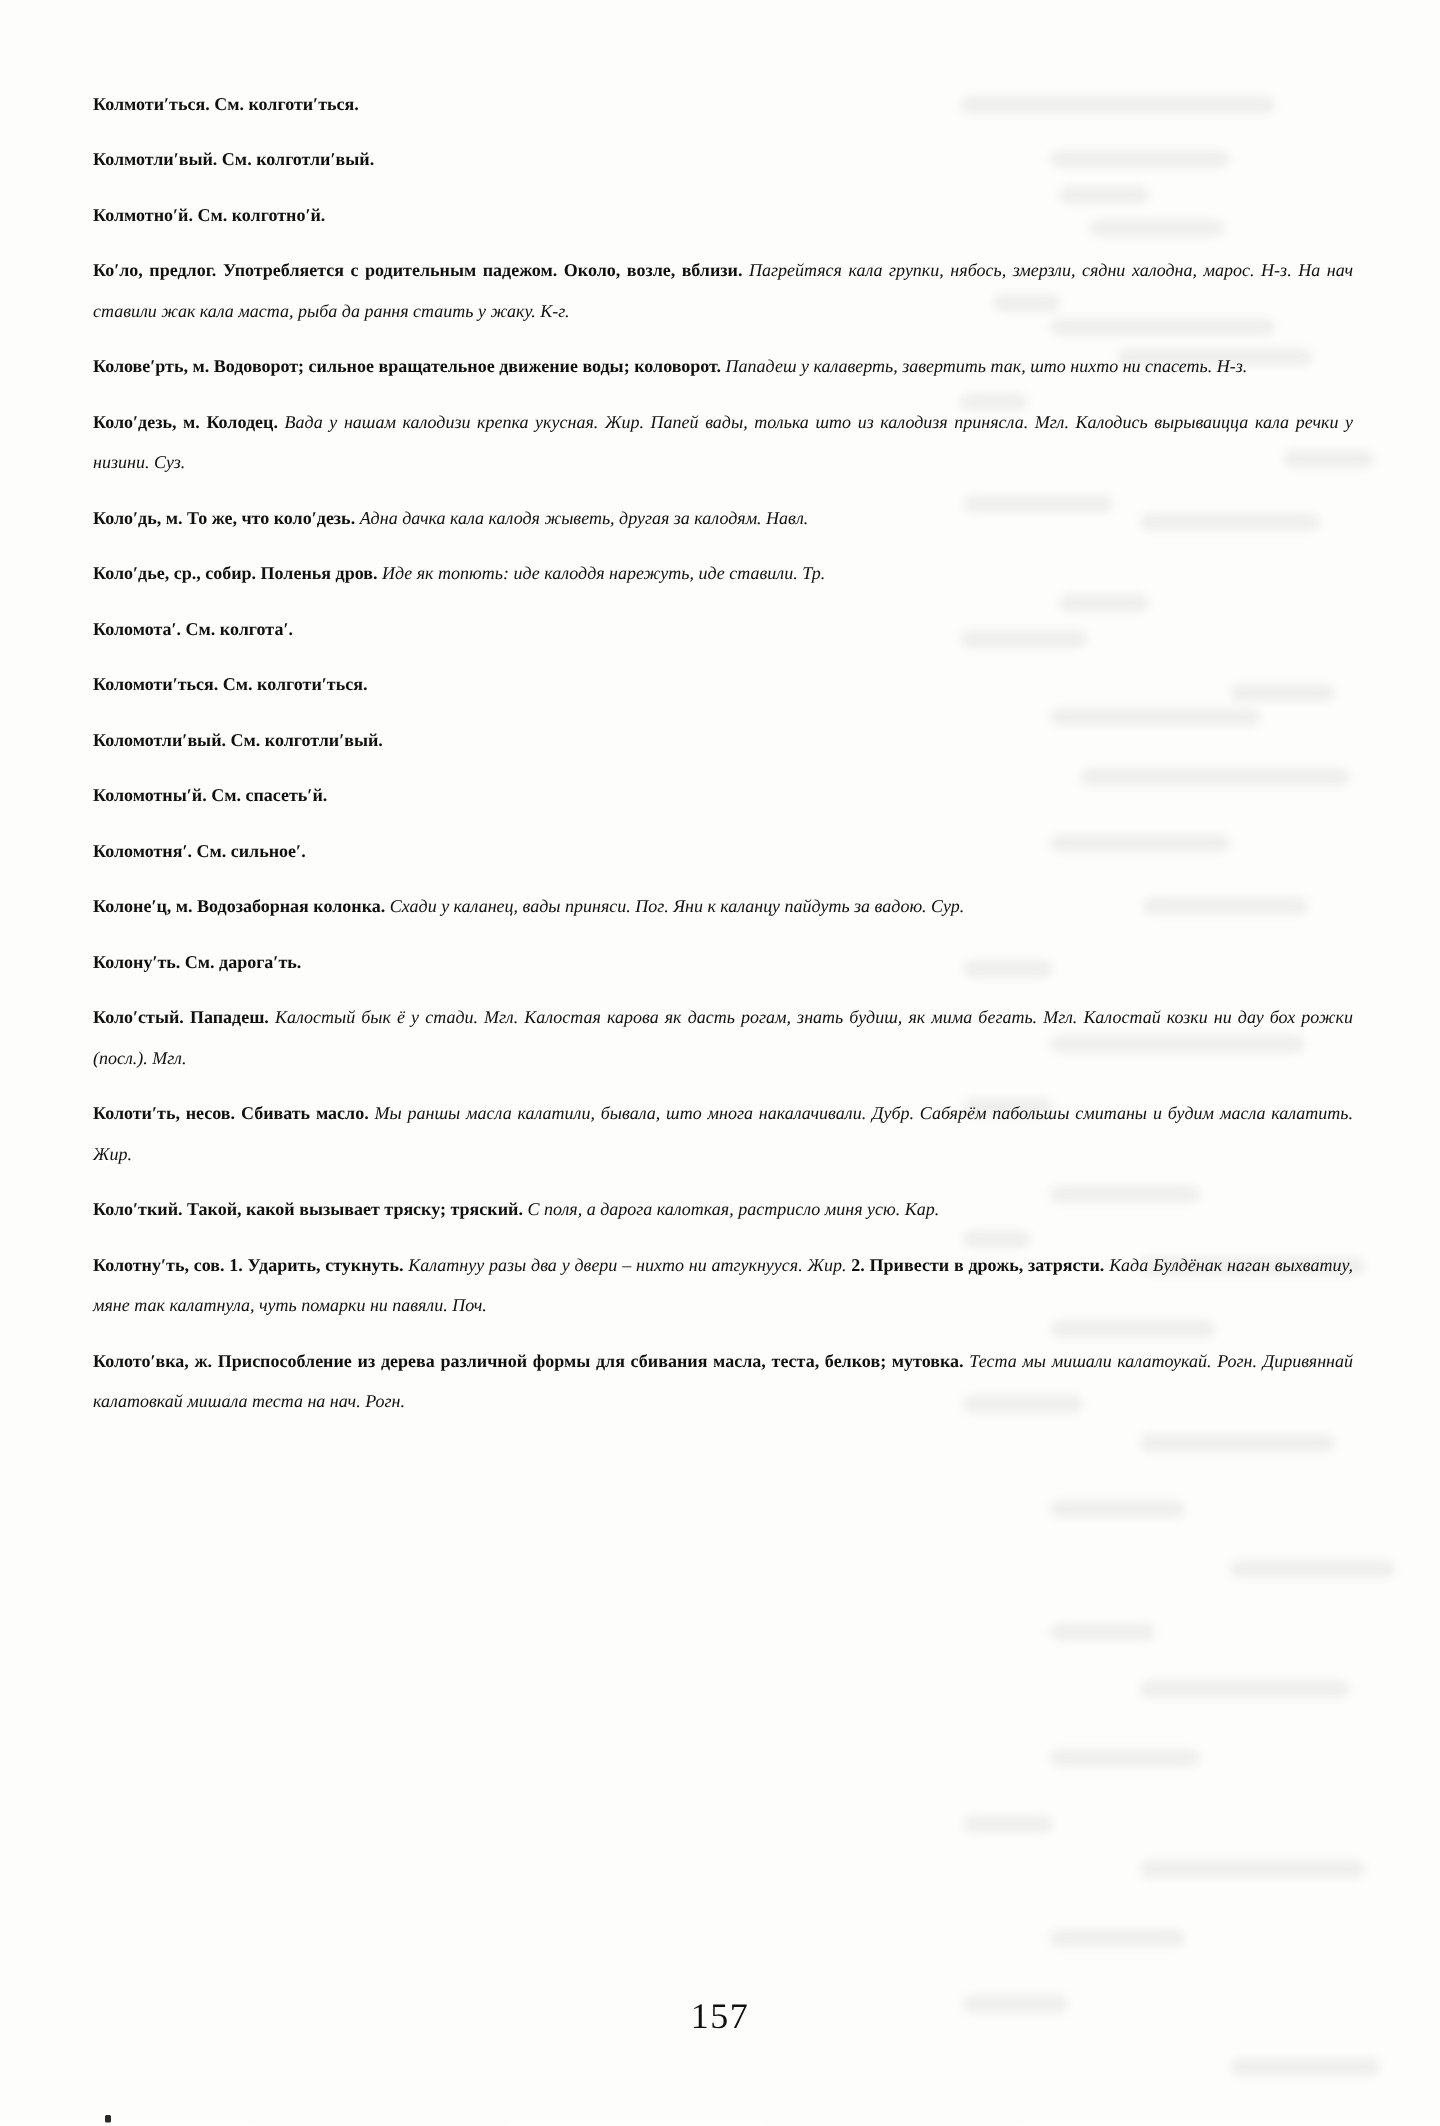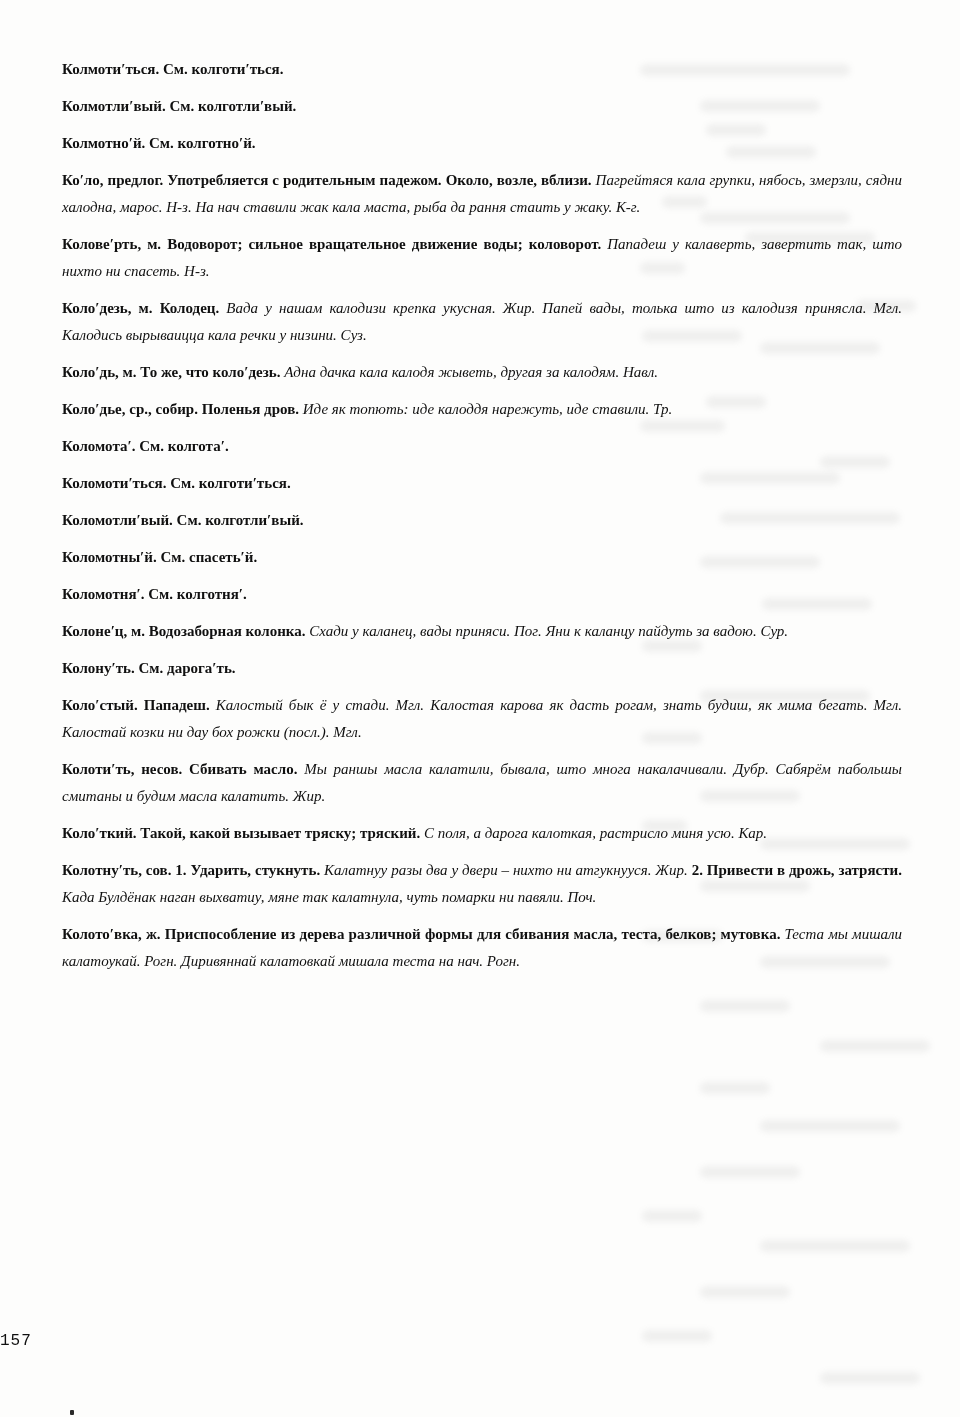--- a/index.html
+++ b/index.html
@@ -24,37 +24,36 @@
     background: #8f8f8f;
     opacity: 0.12;
     filter: blur(3px);
     border-radius: 6px;
   }
   .text-block {
     position: absolute;
     left: 62px;
     top: 56px;
     width: 840px;
-    font-size: 15px;
+    font-size: 12px;
     line-height: 27px;
     text-align: justify;
     font-family: Liberation Serif, serif;
   }
   p.entry { margin: 0 0 10px 0; }
   .seg-bold { font-weight: bold; }
   .seg-italic { font-style: italic; }
   .page-number {
     position: absolute;
     top: 1332px;
     left: 0;
     width: 100%;
-    text-align: left;
-    font-size: 16px;
+    text-align: center;
+    font-size: 24px;
     letter-spacing: 1px;
-    font-family: Liberation Mono, monospace;
   }
   .ink-speck {
     position: absolute;
     left: 70px;
     top: 1410px;
     width: 4px;
     height: 5px;
     background: #2a2a2a;
     border-radius: 1px;
   }
@@ -108,21 +107,21 @@
       <p class="entry"><span class="seg-bold">Колмотно′й. См. колготно′й.</span></p>
       <p class="entry"><span class="seg-bold">Ко′ло, предлог. Употребляется с родительным падежом. Около, возле, вблизи. </span><span class="seg-italic">Пагрейтяся кала групки, нябось, змерзли, сядни халодна, марос. Н-з. На нач ставили жак кала маста, рыба да рання стаить у жаку. К-г.</span></p>
       <p class="entry"><span class="seg-bold">Колове′рть, м. Водоворот; сильное вращательное движение воды; коловорот. </span><span class="seg-italic">Пападеш у калаверть, завертить так, што нихто ни спасеть. Н-з.</span></p>
       <p class="entry"><span class="seg-bold">Коло′дезь, м. Колодец. </span><span class="seg-italic">Вада у нашам калодизи крепка укусная. Жир. Папей вады, толька што из калодизя принясла. Мгл. Калодись вырываицца кала речки у низини. Суз.</span></p>
       <p class="entry"><span class="seg-bold">Коло′дь, м. То же, что коло′дезь. </span><span class="seg-italic">Адна дачка кала калодя жыветь, другая за калодям. Навл.</span></p>
       <p class="entry"><span class="seg-bold">Коло′дье, ср., собир. Поленья дров. </span><span class="seg-italic">Иде як топють: иде калоддя нарежуть, иде ставили. Тр.</span></p>
       <p class="entry"><span class="seg-bold">Коломота′. См. колгота′.</span></p>
       <p class="entry"><span class="seg-bold">Коломоти′ться. См. колготи′ться.</span></p>
       <p class="entry"><span class="seg-bold">Коломотли′вый. См. колготли′вый.</span></p>
       <p class="entry"><span class="seg-bold">Коломотны′й. См. спасеть′й.</span></p>
-      <p class="entry"><span class="seg-bold">Коломотня′. См. колготня′.</span></p>
+      <p class="entry"><span class="seg-bold">Коломотня′. См. сильное′.</span></p>
       <p class="entry"><span class="seg-bold">Колоне′ц, м. Водозаборная колонка. </span><span class="seg-italic">Схади у каланец, вады приняси. Пог. Яни к каланцу пайдуть за вадою. Сур.</span></p>
       <p class="entry"><span class="seg-bold">Колону′ть. См. дарога′ть.</span></p>
       <p class="entry"><span class="seg-bold">Коло′стый. Пападеш. </span><span class="seg-italic">Калостый бык ё у стади. Мгл. Калостая карова як дасть рогам, знать будиш, як мима бегать. Мгл. Калостай козки ни дау бох рожки (посл.). Мгл.</span></p>
       <p class="entry"><span class="seg-bold">Колоти′ть, несов. Сбивать масло. </span><span class="seg-italic">Мы раншы масла калатили, бывала, што многа накалачивали. Дубр. Сабярём пабольшы смитаны и будим масла калатить. Жир.</span></p>
       <p class="entry"><span class="seg-bold">Коло′ткий. Такой, какой вызывает тряску; тряский. </span><span class="seg-italic">С поля, а дарога калоткая, растрисло миня усю. Кар.</span></p>
       <p class="entry"><span class="seg-bold">Колотну′ть, сов. 1. Ударить, стукнуть. </span><span class="seg-italic">Калатнуу разы два у двери – нихто ни атгукнууся. Жир. </span><span class="seg-bold">2. Привести в дрожь, затрясти. </span><span class="seg-italic">Када Булдёнак наган выхватиу, мяне так калатнула, чуть помарки ни павяли. Поч.</span></p>
       <p class="entry"><span class="seg-bold">Колото′вка, ж. Приспособление из дерева различной формы для сбивания масла, теста, белков; мутовка. </span><span class="seg-italic">Теста мы мишали калатоукай. Рогн. Диривяннай калатовкай мишала теста на нач. Рогн.</span></p>
     </main>
   <div class="page-number">157</div>
   <div class="ink-speck"></div>

